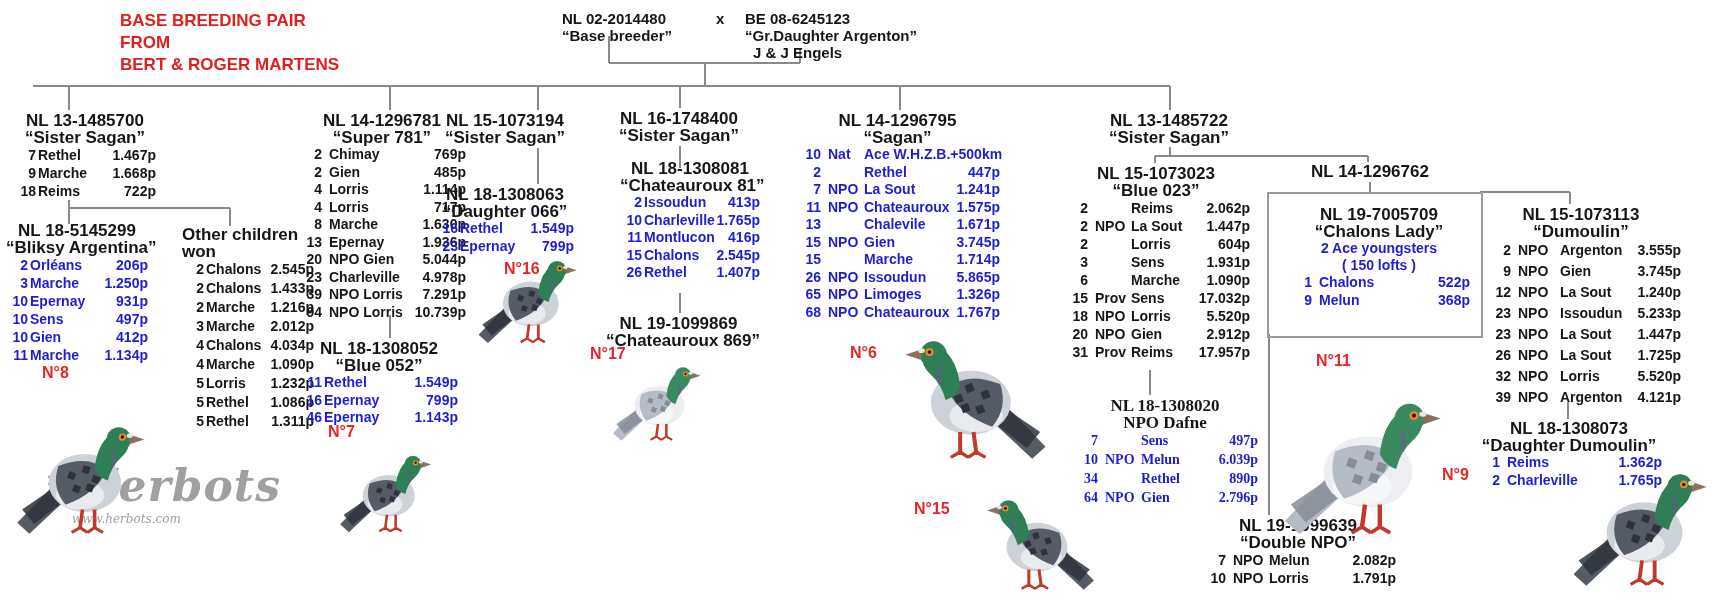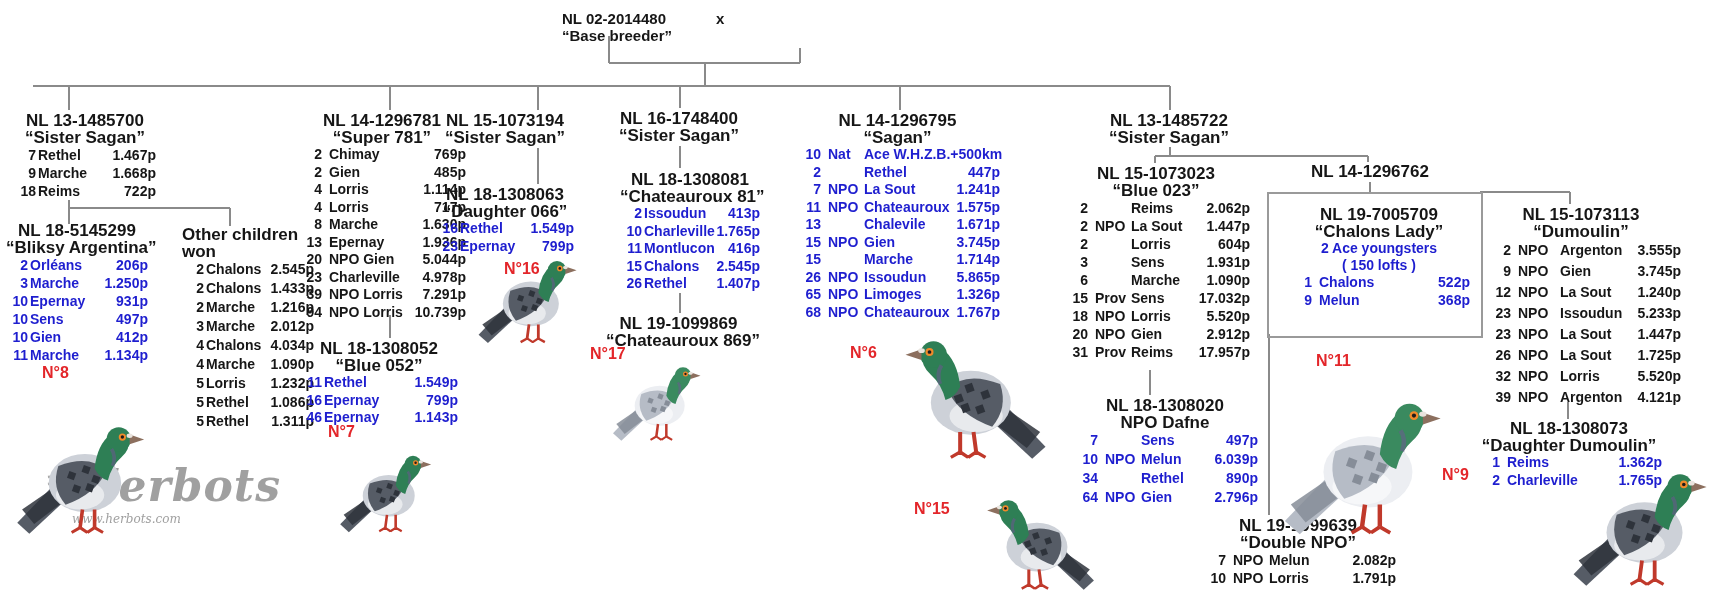--- a/index.html
+++ b/index.html
@@ -57,26 +57,34 @@
       <path d="M538,148 V184"></path>
       <path d="M680,146 V168 M680,293 V313"></path>
       <path d="M1170,147 V156 M1155,156 H1368 M1155,156 V163 M1368,156 V162"></path>
       <path d="M1370,182 V192 M1480,192 H1570 M1570,192 V204"></path>
       <path d="M1150,370 V395"></path>
       <path d="M1269,334 V515"></path>
       <path d="M1568,402 V419"></path>
     </g>
   </svg>
 
+  <div class="title">BASE BREEDING PAIR
+FROM
+BERT &amp; ROGER MARTENS</div>
 
   <div class="parent" style="left:562px;top:2px;">
     <div>NL 02-2014480</div>
     <div>“Base breeder”</div>
   </div>
   <div class="parent" style="left:716px;top:2px;">x</div>
+  <div class="parent" style="left:745px;top:2px;">
+    <div>BE 08-6245123</div>
+    <div>“Gr.Daughter Argenton”</div>
+    <div style="margin-left:8px;">J &amp; J Engels</div>
+  </div>
 
   <div class="block tight black" id="b0" style="left:14px;top:112px;width:142px;">
       <div class="ring">NL 13-1485700</div>
       <div class="bname">“Sister Sagan”</div>
       <div class="row">
         <span class="rk">7</span>
         <span class="pl">Rethel</span>
         <span class="val">1.467p</span>
       </div>
       <div class="row">
@@ -261,21 +269,21 @@
       <div class="row">
         <span class="rk">23</span>
         <span class="pl">Epernay</span>
         <span class="val">799p</span>
       </div>
     </div>
   <div class="block tight black" id="b7" style="left:608px;top:110px;width:142px;">
       <div class="ring">NL 16-1748400</div>
       <div class="bname">“Sister Sagan”</div>
     </div>
-  <div class="block tight blue" id="b8" style="left:620px;top:171px;width:140px;">
+  <div class="block tight blue" id="b8" style="left:620px;top:160px;width:140px;">
       <div class="ring">NL 18-1308081</div>
       <div class="bname">“Chateauroux 81”</div>
       <div class="row">
         <span class="rk">2</span>
         <span class="pl">Issoudun</span>
         <span class="val">413p</span>
       </div>
       <div class="row">
         <span class="rk">10</span>
         <span class="pl">Charleville</span>
@@ -420,21 +428,21 @@
         <span class="pl">Gien</span>
         <span class="val">2.912p</span>
       </div>
       <div class="row">
         <span class="rk">31</span>
         <span class="mid">Prov</span>
         <span class="pl">Reims</span>
         <span class="val">17.957p</span>
       </div>
     </div>
-  <div class="block midtype blue" id="b13" style="left:1072px;top:397px;width:186px;">
+  <div class="block midtype blue" id="b13" style="left:1072px;top:397px;width:186px;font-family:Liberation Serif, serif;">
       <div class="ring">NL 18-1308020</div>
       <div class="bname">NPO Dafne</div>
       <div class="row">
         <span class="rk">7</span>
         <span class="mid"></span>
         <span class="pl">Sens</span>
         <span class="val">497p</span>
       </div>
       <div class="row">
         <span class="rk">10</span>

